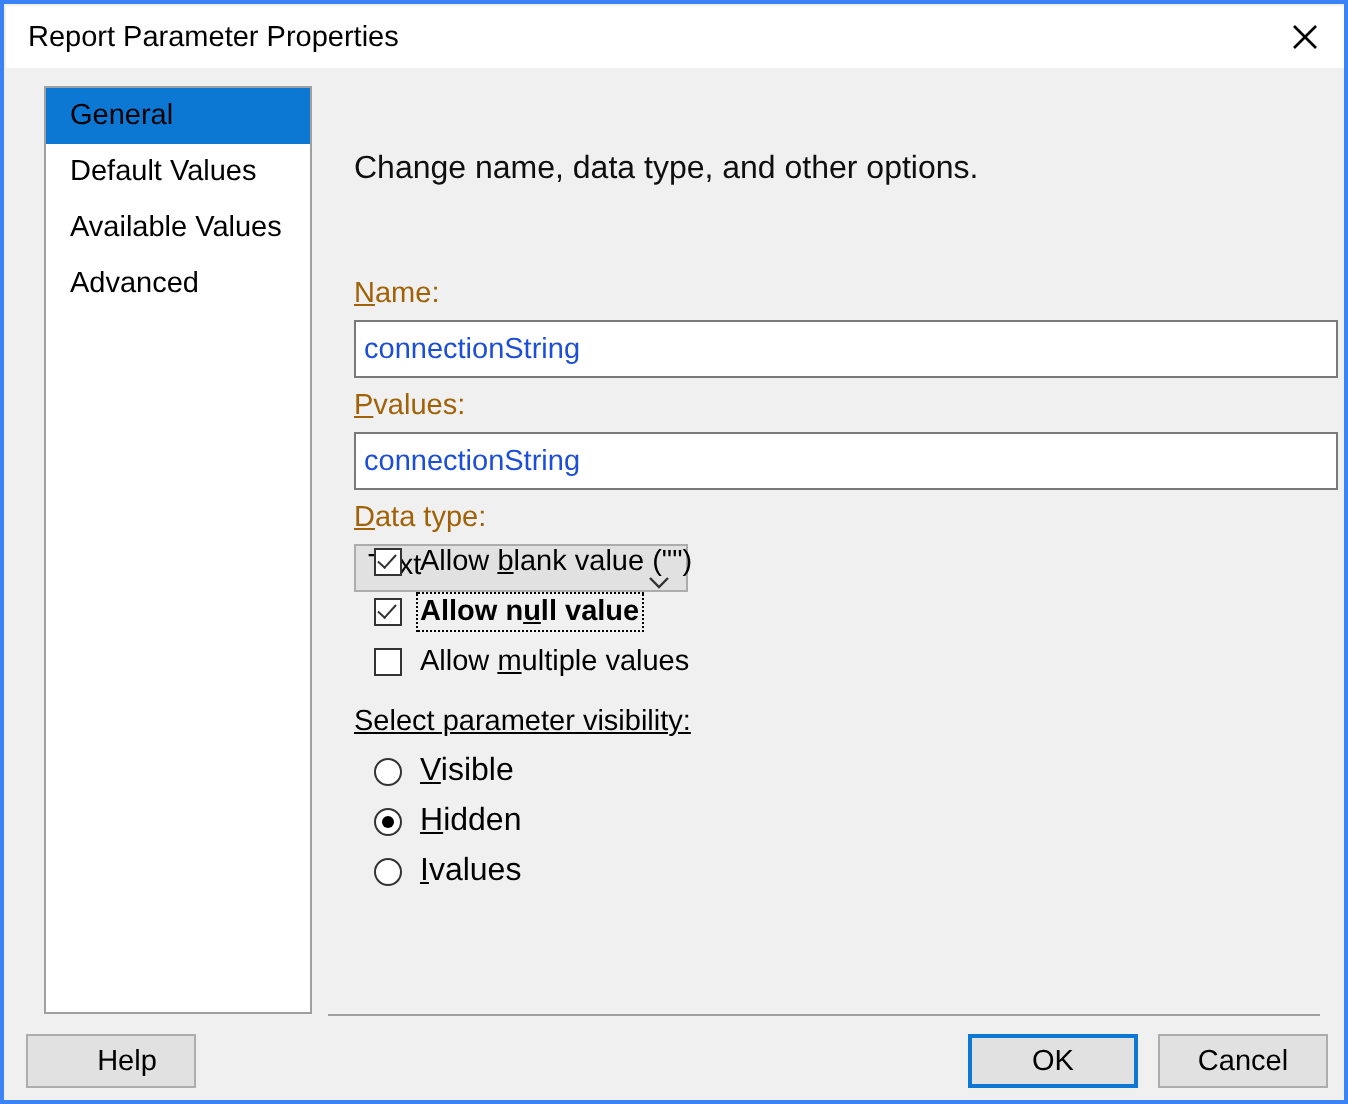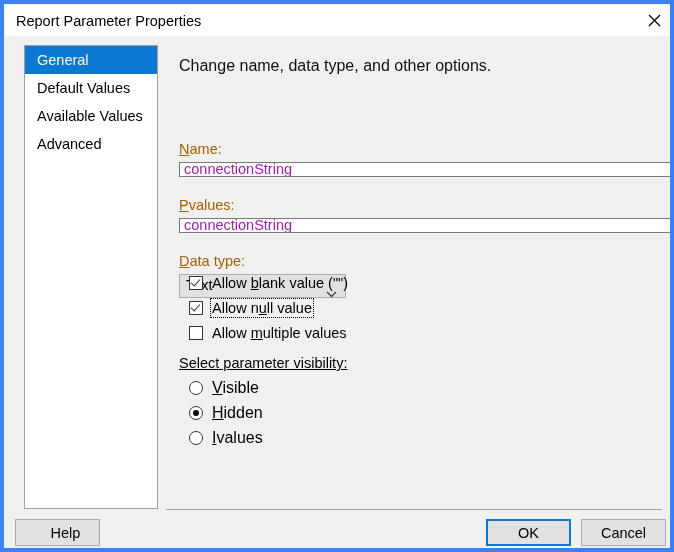--- a/index.html
+++ b/index.html
@@ -10,21 +10,21 @@
   body {
     font-family: "Liberation Sans", sans-serif;
     -webkit-font-smoothing: antialiased;
   }
   .dialog {
     position: relative;
     width: 674px;
     height: 552px;
     box-sizing: border-box;
     background: #f0f0f0;
-    border: 4px solid #3b82f6;
+    border: 2px solid #3b82f6;
     overflow: hidden;
   }
   
   .titlebar {
     position: absolute;
     left: 1px;
     top: 1px;
     width: 672px;
     height: 31px;
     background: #ffffff;
@@ -66,58 +66,58 @@
     height: 28px;
     line-height: 28px;
     padding-left: 12px;
     font-size: 14.5px;
     color: #000000;
     white-space: nowrap;
     cursor: default;
   }
   .nav-item.selected {
     background: #0c78d4;
-    color: #fef9c3;
+    color: #000000;
   }
 
   
   .content {
     position: absolute;
     left: 154px;
     top: 32px;
     right: 1px;
     bottom: 1px;
   }
   .heading {
     position: absolute;
     left: 21px;
-    top: 21px;
+    top: 42px;
     font-size: 16px;
     color: #0f0f0f;
     white-space: nowrap;
   }
   .field-label {
     position: absolute;
     font-size: 14.5px;
     color: #a16207;
     white-space: nowrap;
   }
   .field-label .acc {
     text-decoration: underline;
   }
   .text-input {
     position: absolute;
     box-sizing: border-box;
     background: #ffffff;
     border: 1px solid #7a7a7a;
     font-family: "Liberation Sans", sans-serif;
     font-size: 14.5px;
-    color: #a21caf;
+    color: #1d4ed8;
     padding: 0 4px;
-    height: 15px;
+    height: 29px;
     line-height: 23px;
     outline: none;
   }
   .combo {
     position: absolute;
     box-sizing: border-box;
     background: #e1e1e1;
     border: 1px solid #acacac;
     height: 24px;
     cursor: default;
@@ -166,20 +166,21 @@
   }
   .cb-label {
     margin-left: 9px;
     font-size: 14.5px;
     color: #000000;
   }
   .cb-label .acc { text-decoration: underline; }
   .focus-ring {
     outline: 1px dotted #000000;
     outline-offset: 1px;
+    font-weight: bold;
   }
 
   
   .radio-row {
     position: absolute;
     display: flex;
     align-items: center;
     cursor: default;
     white-space: nowrap;
   }

